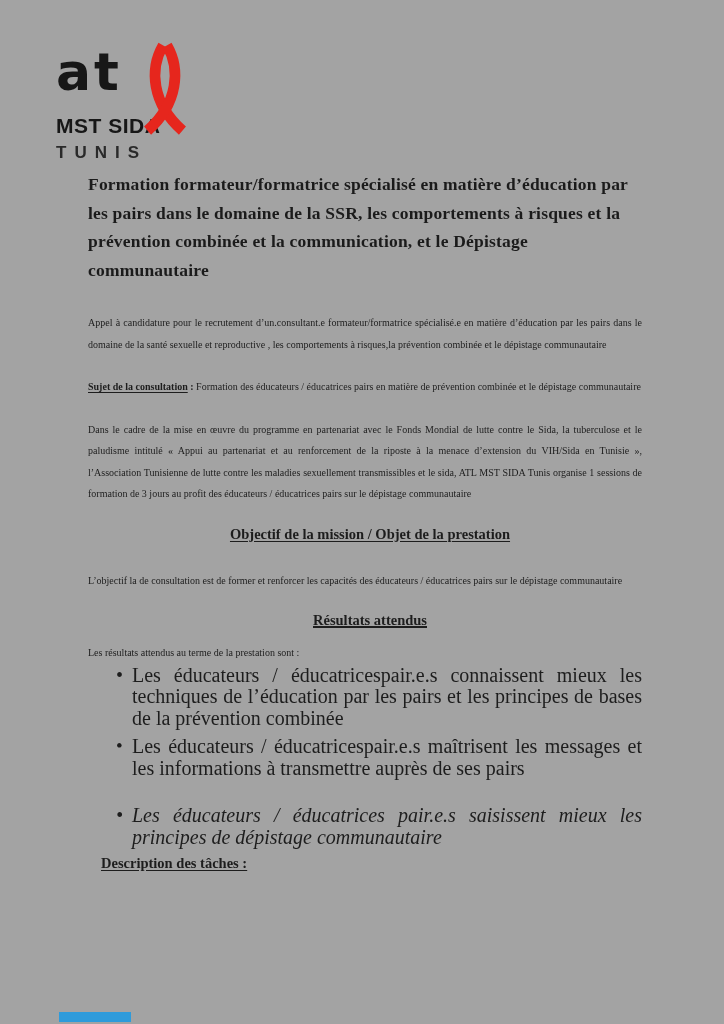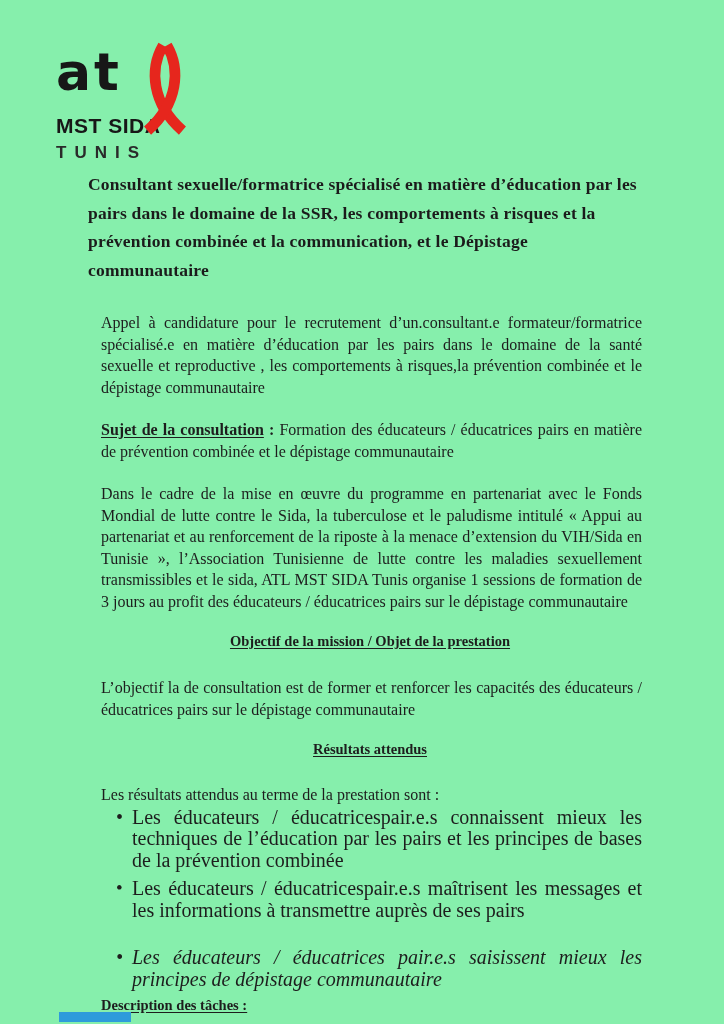--- a/index.html
+++ b/index.html
@@ -1,19 +1,19 @@
 <!DOCTYPE html>
 <html lang="fr"><head>
 <meta charset="utf-8">
 <style>
   html,body{margin:0;padding:0;background:#ffffff;}
   .page{
     position:relative;
     width:724px;height:1024px;
-    background:#86efac;
+    background:#a3a3a3;
     font-family:"Liberation Serif", serif;
     color:#1d1d1d;
     overflow:hidden;
   }
   
   .logo{position:absolute;left:56px;top:40px;width:150px;}
   .logo-top{position:relative;height:72px;}
   .logo-atl{
     font-family:"DejaVu Sans", sans-serif;
     font-weight:800;font-size:52px;line-height:64px;
@@ -30,22 +30,22 @@
     font-weight:bold;font-size:17px;letter-spacing:8px;
     color:#2a2a2a;margin-top:5px;
   }
   
   .content{position:absolute;left:88px;top:170px;width:554px;}
   .title{
     font-size:17.5px;font-weight:bold;line-height:28.5px;
     letter-spacing:0.2px;margin:0 0 28px 0;color:#1b1b1b;
   }
   .body{
-    font-size:16px;line-height:21.5px;text-align:justify;
-    margin:0 0 21px 13px;
+    font-size:10px;line-height:21.5px;text-align:justify;
+    margin:0 0 21px 0;
   }
   .b{font-weight:bold;}
   .u{text-decoration:underline;text-underline-offset:2px;}
   .heading{font-size:14.5px;margin:0 0 27px 0;}
   .ind1{padding-left:6px;}
   .ind2{padding-left:10px;text-align:center;}
   .ind3{padding-left:13px;}
   .no-gap{margin-bottom:1px;}
   ul.bullets{
     margin:0 0 2px 0;padding:0 0 0 28px;list-style:none;
@@ -77,34 +77,34 @@
         <path d="M50 94 C18 66 16 30 30 6" fill="none" stroke-width="11" stroke="#e6261d"></path>
         <path d="M14 94 C46 66 48 30 34 6" fill="none" stroke-width="11" stroke="#e6261d"></path>
       </svg>
     </div>
     <div class="logo-mst">MST SIDA</div>
     <div class="logo-tunis">TUNIS</div>
   </div>
 
   <div class="content">
 
-    <h1 class="title">Consultant sexuelle/formatrice spécialisé en matière d’éducation par les pairs dans le domaine de la SSR, les comportements à risques et la prévention combinée et la communication, et le Dépistage communautaire</h1>
+    <h1 class="title">Formation formateur/formatrice spécialisé en matière d’éducation par les pairs dans le domaine de la SSR, les comportements à risques et la prévention combinée et la communication, et le Dépistage communautaire</h1>
 
     <p class="body">Appel à candidature pour le recrutement d’un.consultant.e formateur/formatrice spécialisé.e en matière d’éducation par les pairs dans le domaine de la santé sexuelle et reproductive , les comportements à risques,la prévention combinée et le dépistage communautaire</p>
 
     <p class="body"><span class="b u">Sujet de la consultation</span><span class="b"> : </span><span>Formation des éducateurs / éducatrices pairs en matière de prévention combinée et le dépistage communautaire</span></p>
 
 
     <p class="body">Dans le cadre de la mise en œuvre du programme en partenariat avec le Fonds Mondial de lutte contre le Sida, la tuberculose et le paludisme intitulé « Appui au partenariat et au renforcement de la riposte à la menace d’extension du VIH/Sida en Tunisie », l’Association Tunisienne de lutte contre les maladies sexuellement transmissibles et le sida, ATL MST SIDA Tunis organise 1 sessions de formation de 3 jours au profit des éducateurs / éducatrices pairs sur le dépistage communautaire</p>
 
     <p class="heading ind2"><span class="b u">Objectif de la mission / Objet de la prestation</span></p>
 
     <p class="body">L’objectif la de consultation est de former et renforcer les capacités des éducateurs / éducatrices pairs sur le dépistage communautaire</p>
 
-    <p class="heading ind2" style="margin-bottom:26px;"><span class="b u">Résultats attendus</span></p>
+    <p class="heading ind2" style="margin-bottom:13px;text-decoration:underline;"><span class="b u">Résultats attendus</span></p>
 
     <p class="body no-gap">Les résultats attendus au terme de la prestation sont :</p>
 
     <ul class="bullets">
       <li>Les éducateurs / éducatricespair.e.s connaissent mieux les techniques de l’éducation par les pairs et les principes de bases de la prévention combinée</li>
       <li class="big-marker">Les éducateurs / éducatricespair.e.s maîtrisent les messages et les informations à transmettre auprès de ses pairs</li>
       <li class="gap-above">Les éducateurs / éducatrices pair.e.s saisissent mieux les principes de dépistage communautaire</li>
     </ul>
 
     <p class="heading ind3"><span class="b u">Description des tâches :</span></p>

